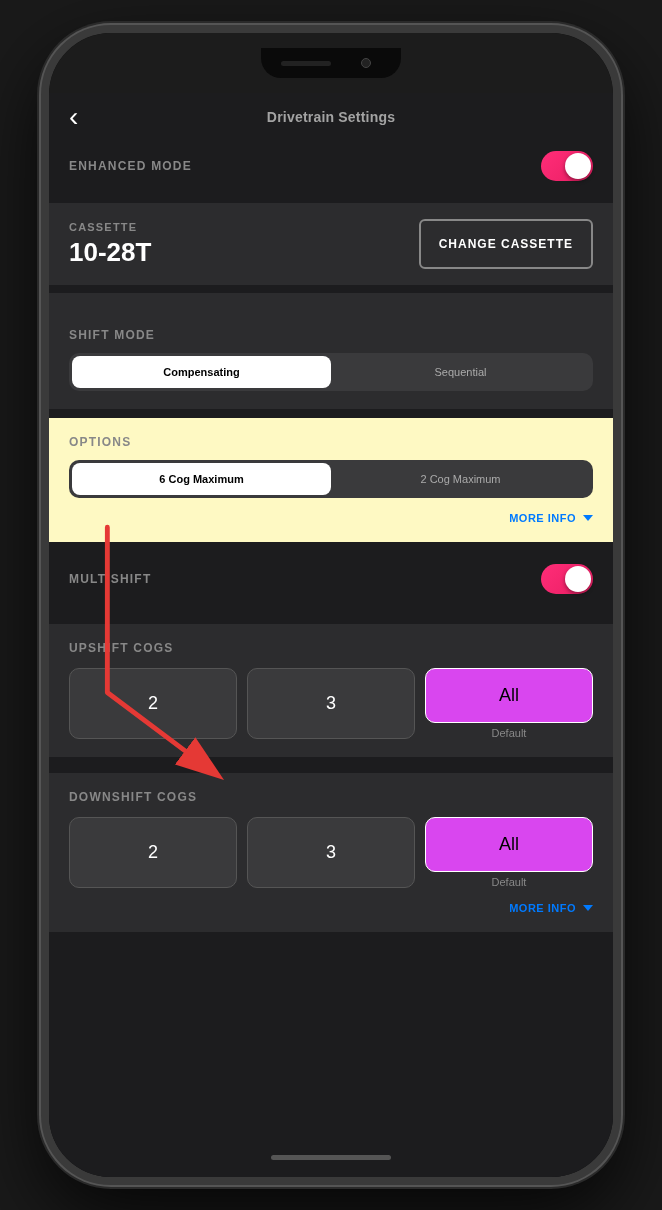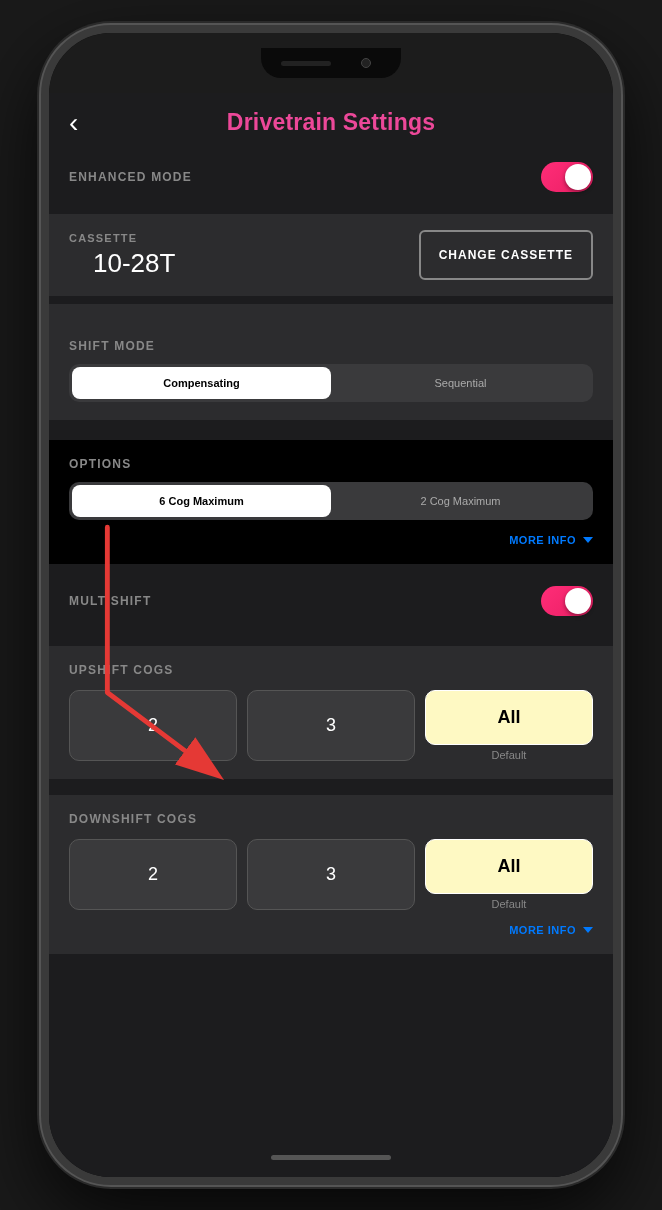--- a/index.html
+++ b/index.html
@@ -106,22 +106,22 @@
       position: absolute;
       left: 20px;
       color: #fff;
       font-size: 28px;
       font-weight: 300;
       cursor: pointer;
       line-height: 1;
     }
 
     .header-title {
-      color: #ec4899;
-      font-size: 23px;
+      color: #a3a3a3;
+      font-size: 14px;
       font-weight: 700;
       letter-spacing: 0.2px;
     }
 
     
     .content {
       flex: 1;
       overflow-y: auto;
       background: #1c1c1e;
     }
@@ -185,22 +185,21 @@
       color: #888;
       font-size: 11px;
       font-weight: 600;
       letter-spacing: 1.2px;
       margin-bottom: 4px;
     }
 
     .cassette-info .cassette-value {
       color: #ffffff;
       font-size: 26px;
-      font-weight: 400;
-      margin-left: 24px;
+      font-weight: 700;
     }
 
     .change-cassette-btn {
       background: transparent;
       border: 2px solid #888;
       color: #fff;
       padding: 16px 18px;
       border-radius: 6px;
       font-size: 12px;
       font-weight: 700;
@@ -236,23 +235,23 @@
     }
 
     .segment-btn.active {
       background: #ffffff;
       color: #000;
       font-weight: 600;
     }
 
     
     .options-section {
-      background: #000000;
+      background: #fef9c3;
       padding: 14px 20px 18px;
-      margin-top: 12px;
+      margin-top: 1px;
     }
 
     .more-info-row {
       display: flex;
       justify-content: flex-end;
       align-items: center;
       margin-top: 14px;
     }
 
     .more-info-btn {
@@ -307,24 +306,23 @@
       border: 1.5px solid #555;
       border-radius: 10px;
       color: #fff;
       font-size: 18px;
       font-weight: 500;
       text-align: center;
       cursor: pointer;
     }
 
     .cog-btn.active {
-      background: #fef9c3;
+      background: #d946ef;
       border-color: #ffffff;
       color: #000;
-      font-weight: bold;
     }
 
     .cog-btn-wrap {
       flex: 1;
       display: flex;
       flex-direction: column;
       align-items: center;
       gap: 4px;
     }
 

